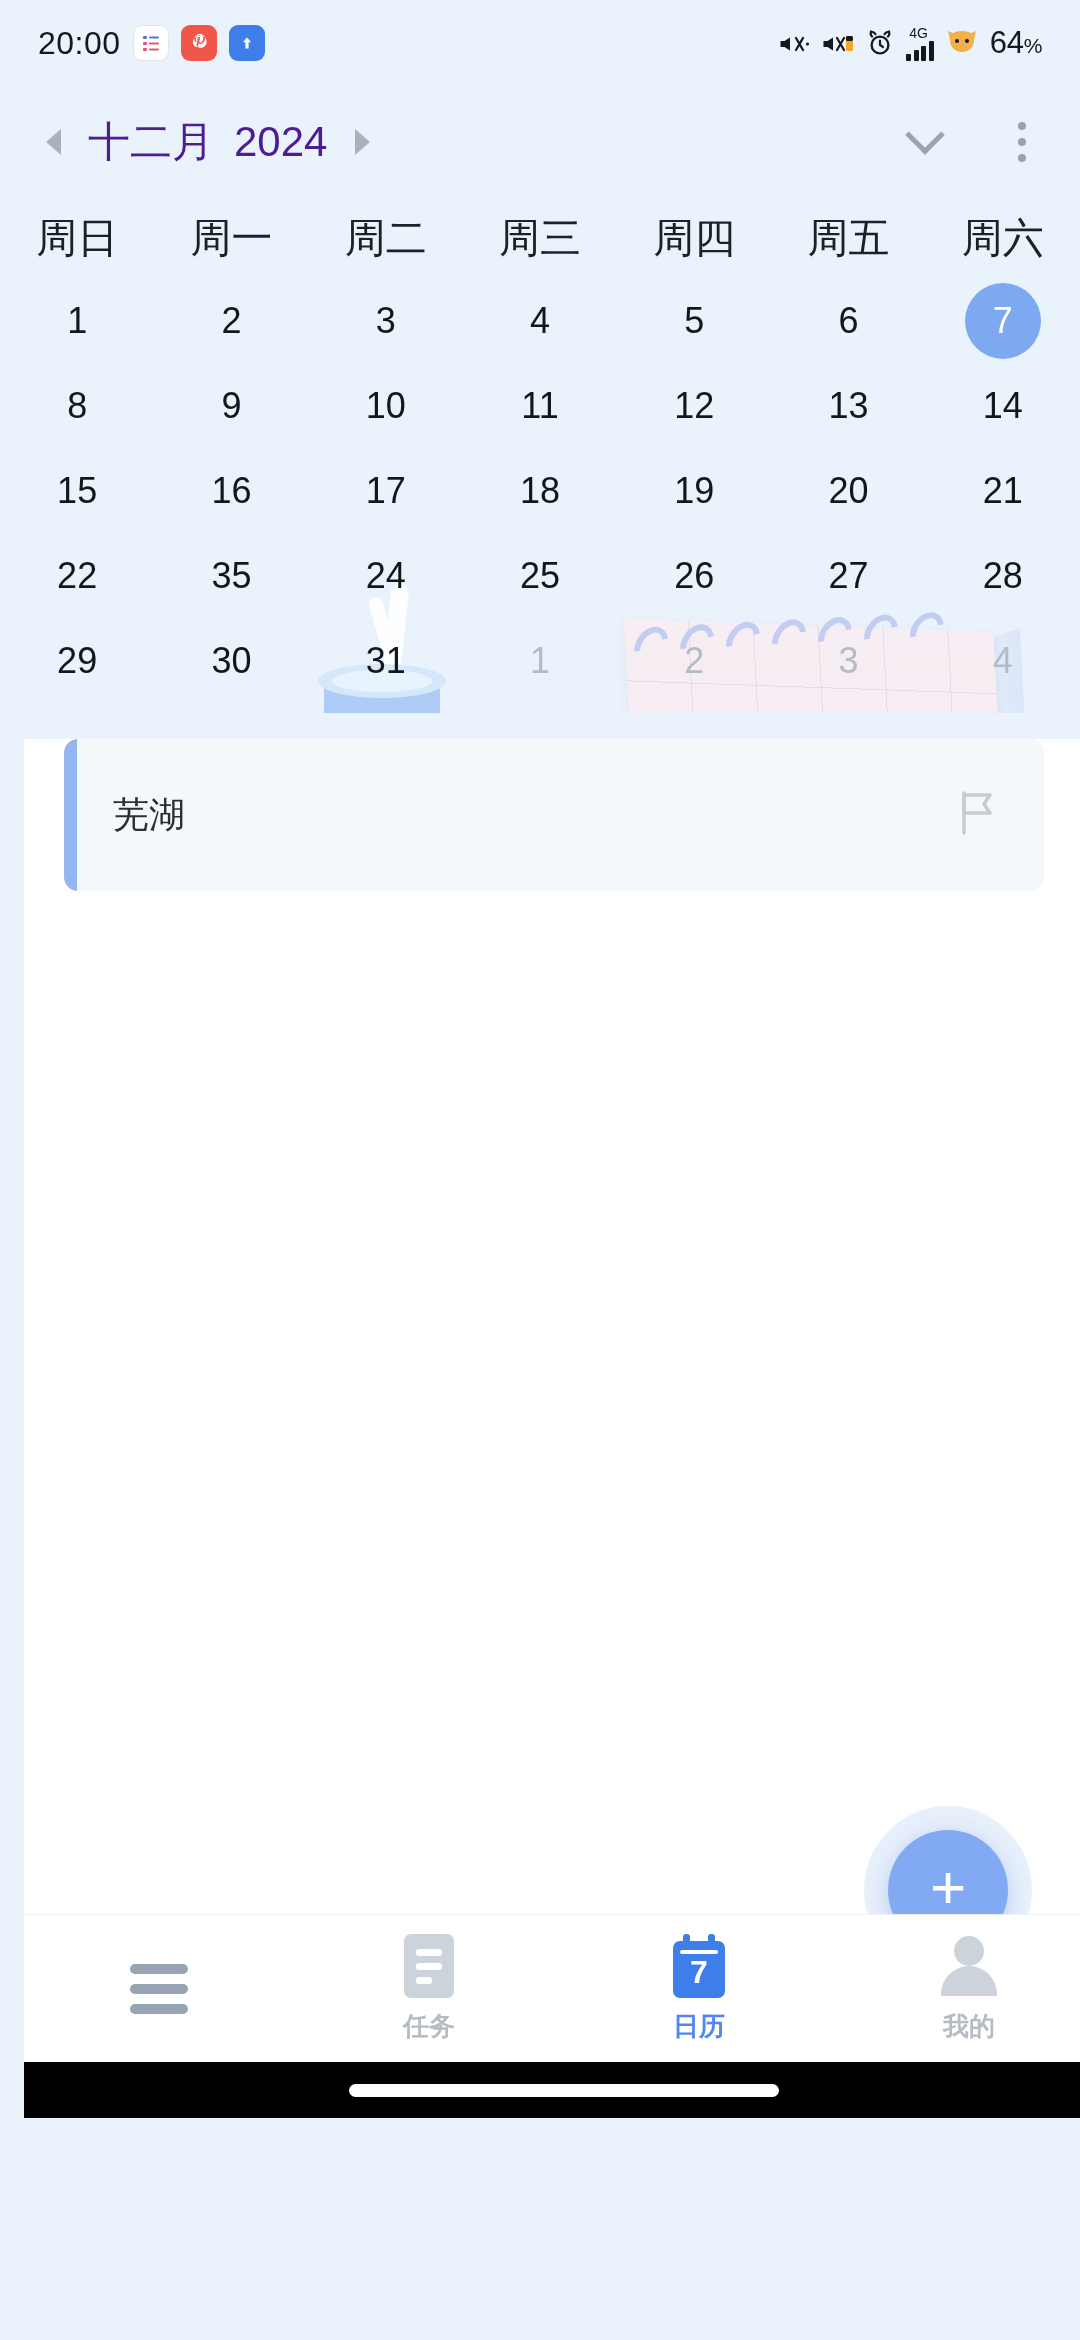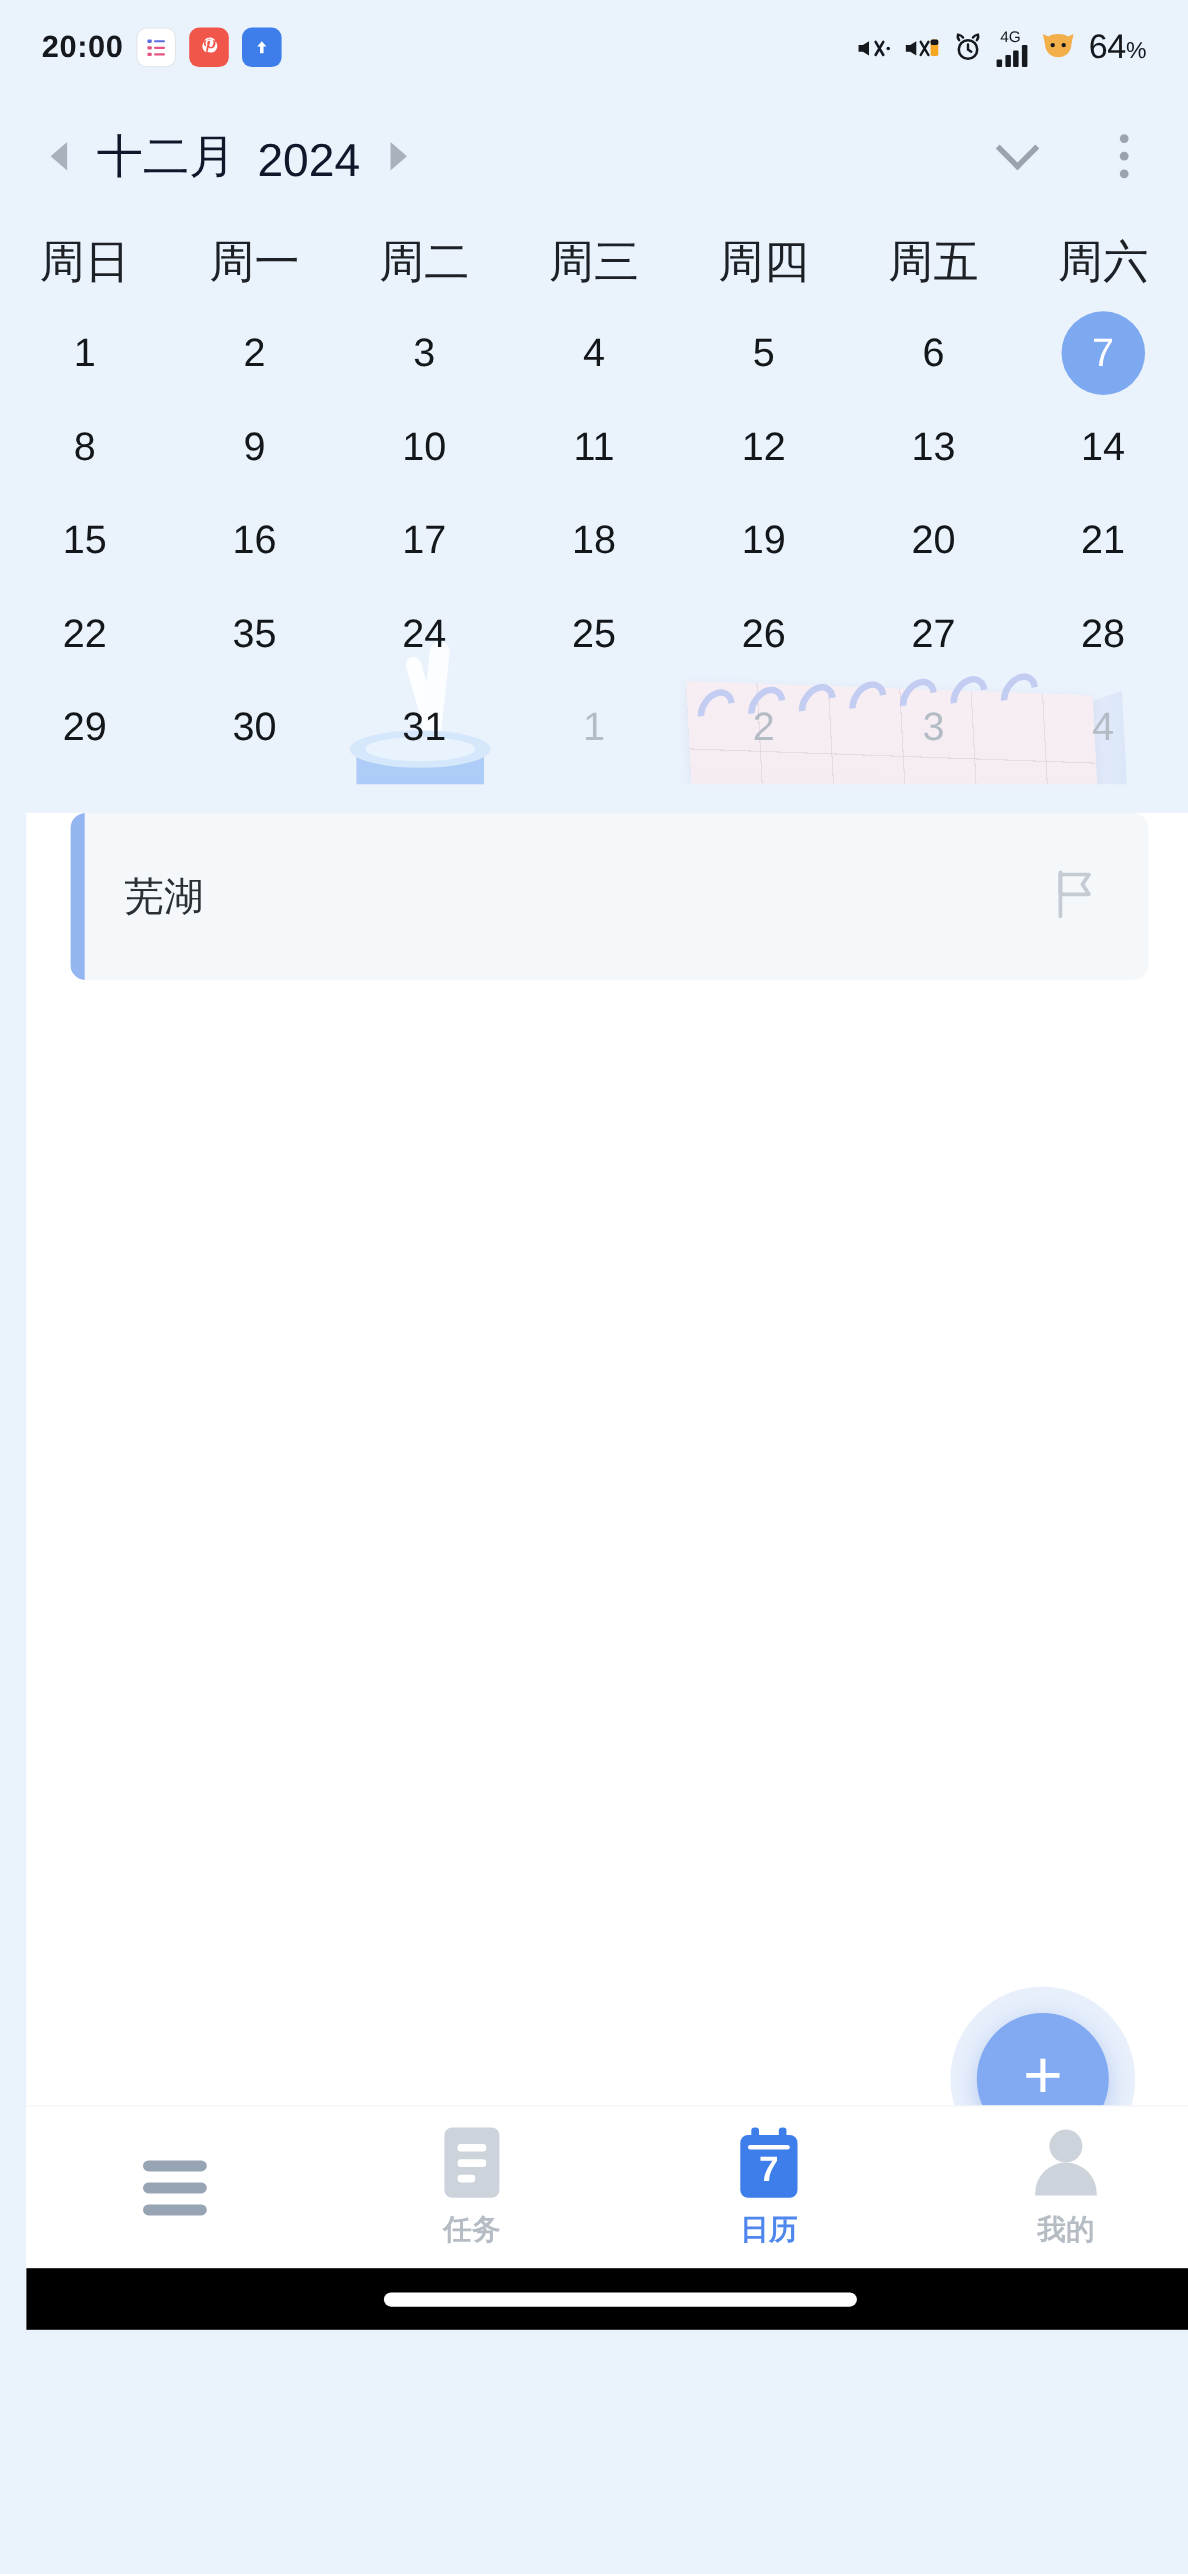--- a/index.html
+++ b/index.html
@@ -14,21 +14,21 @@
   
   .statusbar {
     height:86px;
     display:flex;
     align-items:center;
     justify-content:space-between;
     padding:0 38px;
     background:#eaf2fc;
   }
   .sb-left { display:flex; align-items:center; gap:12px; }
-  .sb-time { font-size:28px; color:#15181c; font-weight:700; letter-spacing:0.5px; }
+  .sb-time { font-size:32px; color:#15181c; font-weight:400; letter-spacing:0.5px; }
   .sb-right { display:flex; align-items:center; gap:11px; }
   .sb-badge {
     width:36px; height:36px; border-radius:9px;
     display:flex; align-items:center; justify-content:center;
     font-size:20px; color:#fff; flex:none;
   }
   .badge-list { background:#ffffff; border:1px solid #e2e6ea; }
   .badge-red { background:#f0564a; }
   .badge-blue { background:#3d7eea; }
   .sb-ico { display:flex; align-items:center; justify-content:center; }
@@ -48,22 +48,22 @@
   }
   .month-nav { display:flex; align-items:center; gap:22px; }
   .arrow-btn {
     width:26px; height:36px;
     display:flex; align-items:center; justify-content:center;
     cursor:pointer;
   }
   .tri-l { width:0;height:0;border-top:13px solid transparent;border-bottom:13px solid transparent;border-right:15px solid #a8b2bd; }
   .tri-r { width:0;height:0;border-top:13px solid transparent;border-bottom:13px solid transparent;border-left:15px solid #a8b2bd; }
   .month-title {
-    font-size:42px; color:#0f172a; font-weight:400;
-    display:flex; align-items:flex-end; gap:20px; white-space:nowrap;
+    font-size:42px; color:#4c1d95; font-weight:400;
+    display:flex; align-items:center; gap:20px; white-space:nowrap;
   }
   .header-right { margin-left:auto; display:flex; align-items:center; gap:52px; }
   .chev { width:46px; height:46px; display:flex; align-items:center; justify-content:center; cursor:pointer; }
   .chev::before{
     content:""; display:block; width:23px;height:23px;
     border-right:5px solid #9aa4af; border-bottom:5px solid #9aa4af;
     transform:rotate(45deg) translate(-5px,-5px);
   }
   .dots { width:44px; height:50px; display:flex; flex-direction:column; align-items:center; justify-content:center; gap:8px; cursor:pointer; }
   .dots i { width:8px;height:8px;border-radius:50%;background:#9aa4af;display:block; }

